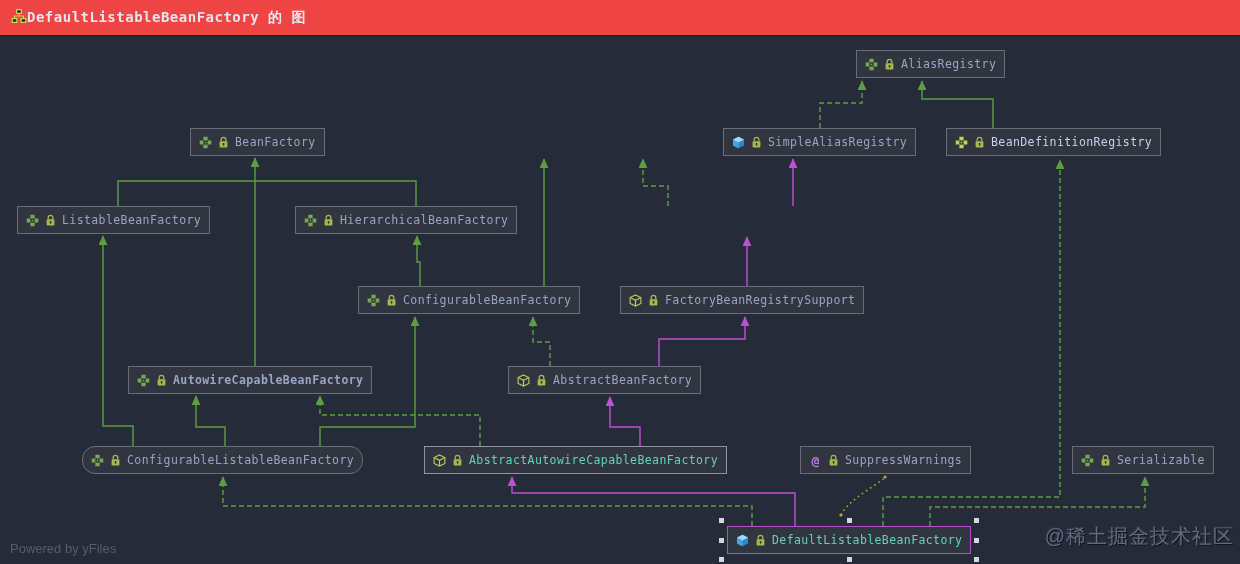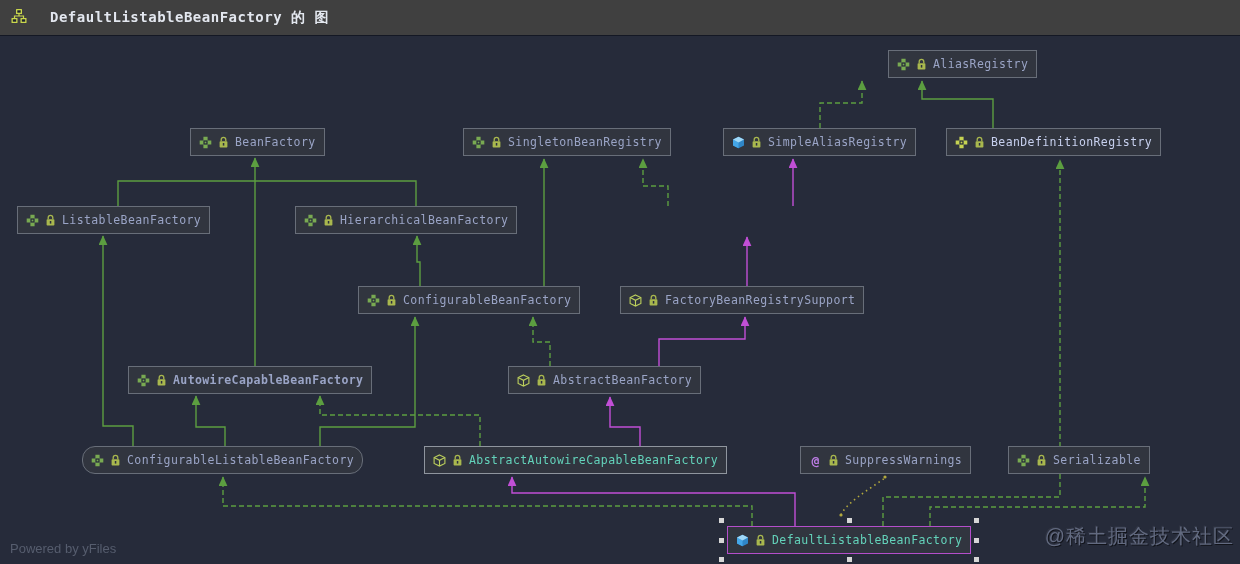--- a/index.html
+++ b/index.html
@@ -1,20 +1,20 @@
 <!DOCTYPE html>
 <html><head>
 <meta charset="utf-8">
 <style>
   html,body{margin:0;padding:0;background:#171a23;}
   .canvas{position:relative;width:1240px;height:564px;background:#262b3a;overflow:hidden;
           font-family:"DejaVu Sans Mono","Liberation Mono",monospace;}
   
-  .topbar{position:absolute;left:0;top:0;width:100%;height:36px;background:#404040;
-          border-bottom:1px solid #141824;display:flex;align-items:center;gap:23px;
+  .topbar{position:absolute;left:0;top:0;width:100%;height:36px;background:#ef4444;
+          border-bottom:1px solid #141824;display:flex;align-items:center;gap:0;
           padding-left:11px;box-sizing:border-box;z-index:6;}
   .topbar .title{color:#e3e7ef;font-size:14px;font-weight:bold;letter-spacing:.5px;}
   
   svg.edges{position:absolute;left:0;top:0;z-index:1;}
   .edge{fill:none;stroke-width:1.4px;}
   .solid-green{stroke:#5c9e40;}
   .dashed-green{stroke:#5c9e40;stroke-dasharray:5 3;}
   .solid-magenta{stroke:#c14fd6;}
   .dotted-yellow{stroke:#b3a93d;stroke-width:1.6px;stroke-dasharray:1.5 3.5;}
   
@@ -91,21 +91,21 @@
         <polyline points="659,366 659,339 745,339 745,317" class="edge solid-magenta" marker-end="url(#arrow-m)"></polyline>
         <polyline points="640,446 640,427 610,427 610,397" class="edge solid-magenta" marker-end="url(#arrow-m)"></polyline>
         <polyline points="795,526 795,493 512,493 512,477" class="edge solid-magenta" marker-end="url(#arrow-m)"></polyline>
         <path d="M841,515 C846,503 868,490 885,478" class="edge dotted-yellow"></path>
         <circle cx="841" cy="515" r="1.6" fill="#b3a93d"></circle>
         <circle cx="885" cy="477" r="1.6" fill="#b3a93d"></circle>
       </g>
   </svg>
 
   <div class="nodes" id="node-layer">
-      <div class="node" style="left: 888px; top: 50px;">
+      <div class="node" style="left: 856px; top: 50px;">
         <span class="nicon">
       <svg width="13" height="13" viewBox="0 0 13 13">
         <path d="M4.4 0.7h4.2v3.7h3.7v4.2H8.6v3.7H4.4V8.6H0.7V4.4h3.7z" fill="#79aa52"></path>
         <rect x="4.4" y="4.4" width="4.2" height="4.2" fill="#262b3a"></rect>
         <rect x="5.65" y="5.65" width="1.7" height="1.7" fill="#79aa52"></rect>
       </svg>
         </span>
         <span class="nicon">
     <svg width="11" height="13" viewBox="0 0 11 13">
       <path d="M3.2 5.2V3.6a2.3 2.3 0 0 1 4.6 0v1.6" fill="none" stroke="#a9b84e" stroke-width="1.3"></path>
@@ -124,37 +124,20 @@
       </svg>
         </span>
         <span class="nicon">
     <svg width="11" height="13" viewBox="0 0 11 13">
       <path d="M3.2 5.2V3.6a2.3 2.3 0 0 1 4.6 0v1.6" fill="none" stroke="#a9b84e" stroke-width="1.3"></path>
       <rect x="1.6" y="5.2" width="7.8" height="6.4" rx="0.8" fill="#a9b84e"></rect>
       <rect x="4.8" y="7" width="1.5" height="2.6" fill="#2b303c"></rect>
     </svg>
         </span>
         <span class="lbl">BeanFactory</span>
-      </div>
-      <div class="node" style="left: 463px; top: 128px;">
-        <span class="nicon">
-      <svg width="13" height="13" viewBox="0 0 13 13">
-        <path d="M4.4 0.7h4.2v3.7h3.7v4.2H8.6v3.7H4.4V8.6H0.7V4.4h3.7z" fill="#79aa52"></path>
-        <rect x="4.4" y="4.4" width="4.2" height="4.2" fill="#262b3a"></rect>
-        <rect x="5.65" y="5.65" width="1.7" height="1.7" fill="#79aa52"></rect>
-      </svg>
-        </span>
-        <span class="nicon">
-    <svg width="11" height="13" viewBox="0 0 11 13">
-      <path d="M3.2 5.2V3.6a2.3 2.3 0 0 1 4.6 0v1.6" fill="none" stroke="#a9b84e" stroke-width="1.3"></path>
-      <rect x="1.6" y="5.2" width="7.8" height="6.4" rx="0.8" fill="#a9b84e"></rect>
-      <rect x="4.8" y="7" width="1.5" height="2.6" fill="#2b303c"></rect>
-    </svg>
-        </span>
-        <span class="lbl">SingletonBeanRegistry</span>
       </div>
       <div class="node" style="left: 723px; top: 128px;">
         <span class="nicon">
       <svg width="13" height="13" viewBox="0 0 13 13">
         <path d="M6.5 0.8 12 3.6v5.8L6.5 12.2 1 9.4V3.6z" fill="#2f86c8"></path>
         <path d="M1 3.6l5.5 2.8v5.8L1 9.4z" fill="#44a6e8"></path>
         <path d="M6.5 0.8 12 3.6 6.5 6.4 1 3.6z" fill="#9fd8f8"></path>
       </svg>
         </span>
         <span class="nicon">
@@ -320,21 +303,21 @@
         <span class="nicon at">@</span>
         <span class="nicon">
     <svg width="11" height="13" viewBox="0 0 11 13">
       <path d="M3.2 5.2V3.6a2.3 2.3 0 0 1 4.6 0v1.6" fill="none" stroke="#a9b84e" stroke-width="1.3"></path>
       <rect x="1.6" y="5.2" width="7.8" height="6.4" rx="0.8" fill="#a9b84e"></rect>
       <rect x="4.8" y="7" width="1.5" height="2.6" fill="#2b303c"></rect>
     </svg>
         </span>
         <span class="lbl">SuppressWarnings</span>
       </div>
-      <div class="node" style="left: 1008px; top: 446px;">
+      <div class="node" style="left: 1072px; top: 446px;">
         <span class="nicon">
       <svg width="13" height="13" viewBox="0 0 13 13">
         <path d="M4.4 0.7h4.2v3.7h3.7v4.2H8.6v3.7H4.4V8.6H0.7V4.4h3.7z" fill="#79aa52"></path>
         <rect x="4.4" y="4.4" width="4.2" height="4.2" fill="#262b3a"></rect>
         <rect x="5.65" y="5.65" width="1.7" height="1.7" fill="#79aa52"></rect>
       </svg>
         </span>
         <span class="nicon">
     <svg width="11" height="13" viewBox="0 0 11 13">
       <path d="M3.2 5.2V3.6a2.3 2.3 0 0 1 4.6 0v1.6" fill="none" stroke="#a9b84e" stroke-width="1.3"></path>

